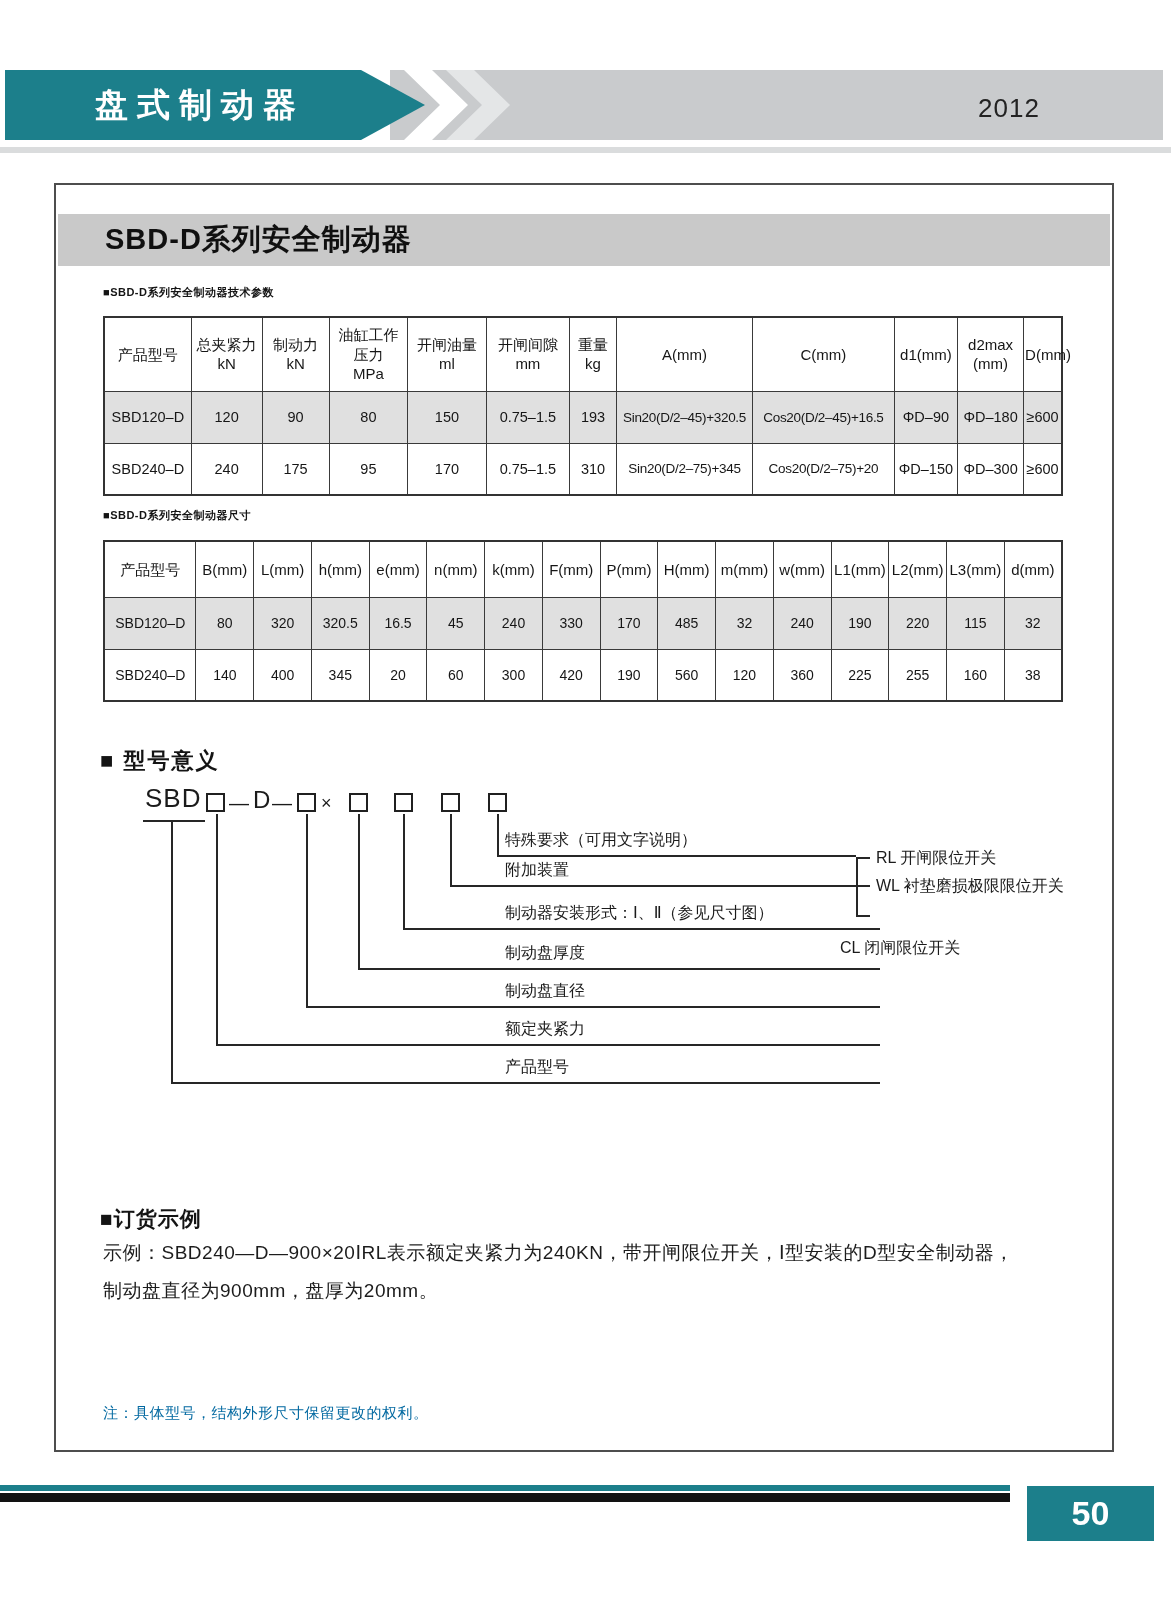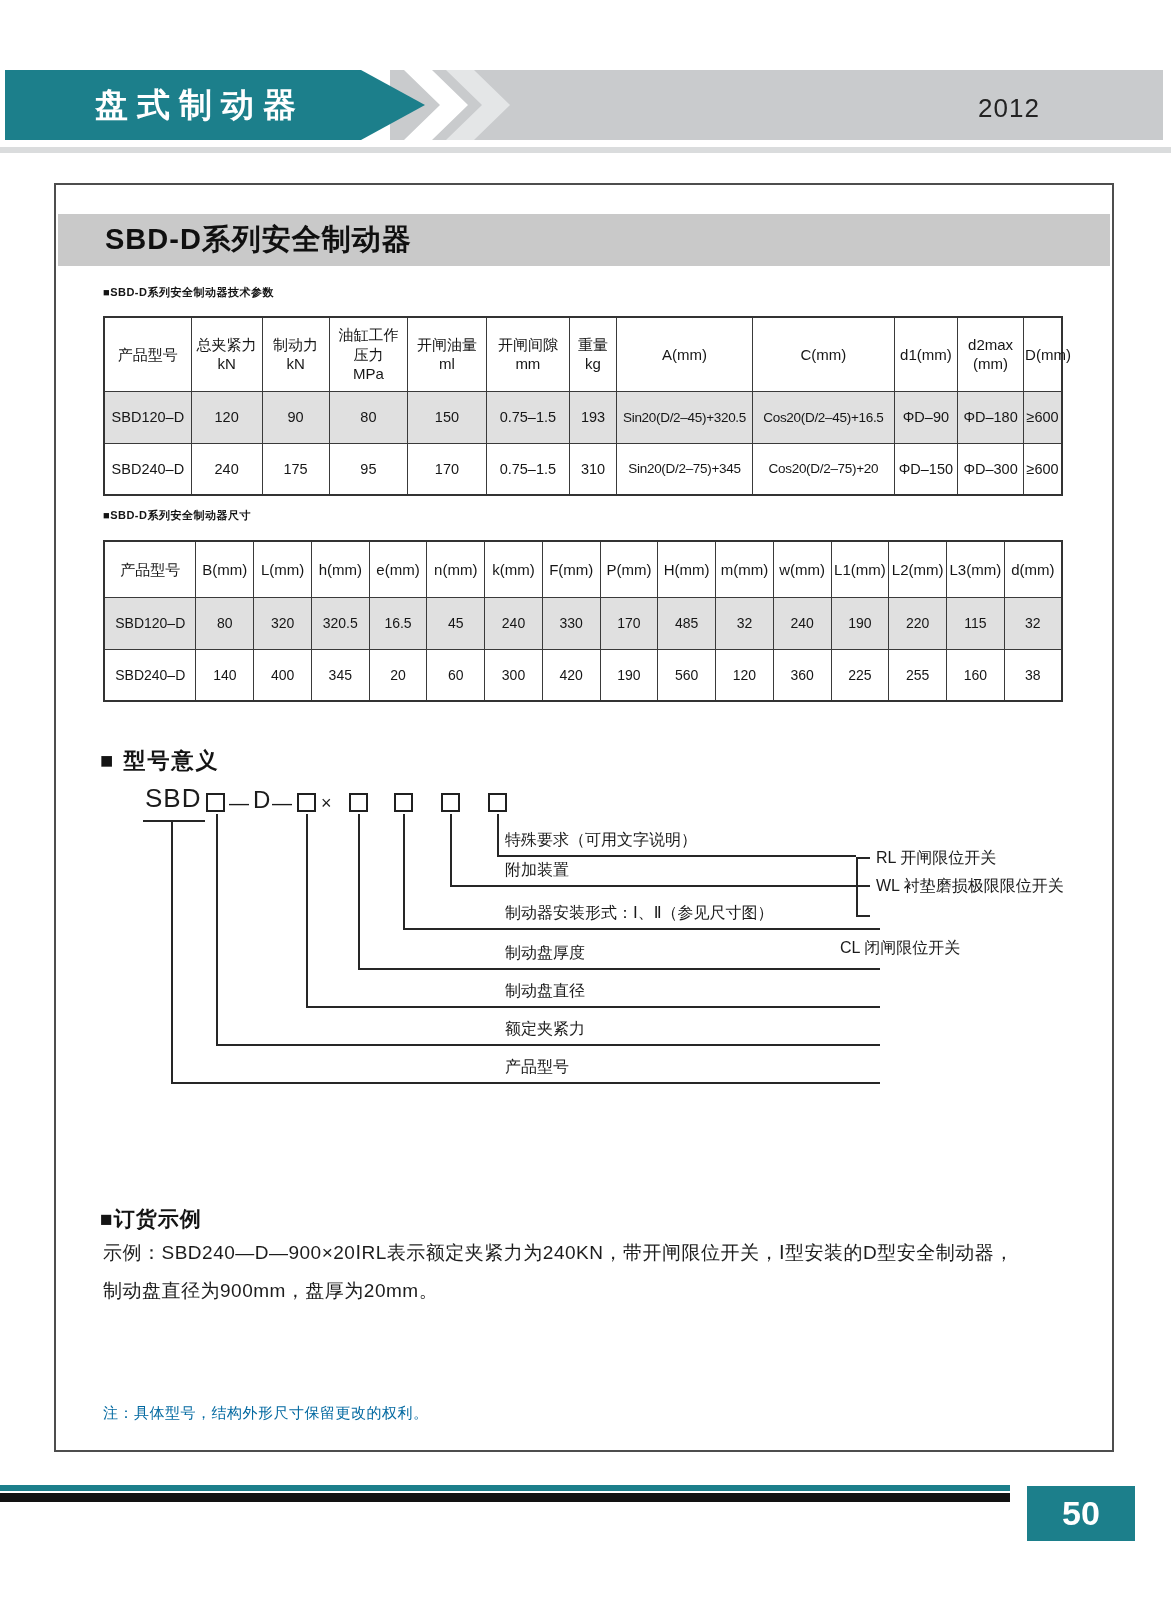--- a/index.html
+++ b/index.html
@@ -62,21 +62,21 @@
   .mm-big { font-size:26px; font-weight:normal; letter-spacing:1px; }
   .legend-item { position:absolute; font-size:16px; white-space:nowrap; color:#1b1b1b; }
 
   
   .para { font-size:19px; color:#1c1c1c; letter-spacing:0.5px; white-space:nowrap; }
   .note { font-size:15px; color:#0369a1; letter-spacing:0.5px; }
 
   
   .foot-teal  { left:0; top:1485px; width:1010px; height:6px; background:#1c7f8b; }
   .foot-black { left:0; top:1493px; width:1010px; height:9px; background:#121212; }
-  .page-box { left:1027px; top:1486px; width:108px; height:55px; background:#1c7f8b; display:flex; align-items:center; justify-content:center; }
+  .page-box { left:1027px; top:1486px; width:127px; height:55px; background:#1c7f8b; display:flex; align-items:center; justify-content:center; }
   .page-num { color:#fff; font-size:34px; font-weight:bold; }
 </style>
 </head>
 <body>
 
 <div class="abs banner-graybar"></div>
 <div class="abs banner-teal">
   <span class="banner-title">盘式制动器</span>
 </div>
 <div class="abs chev chev1"></div>

